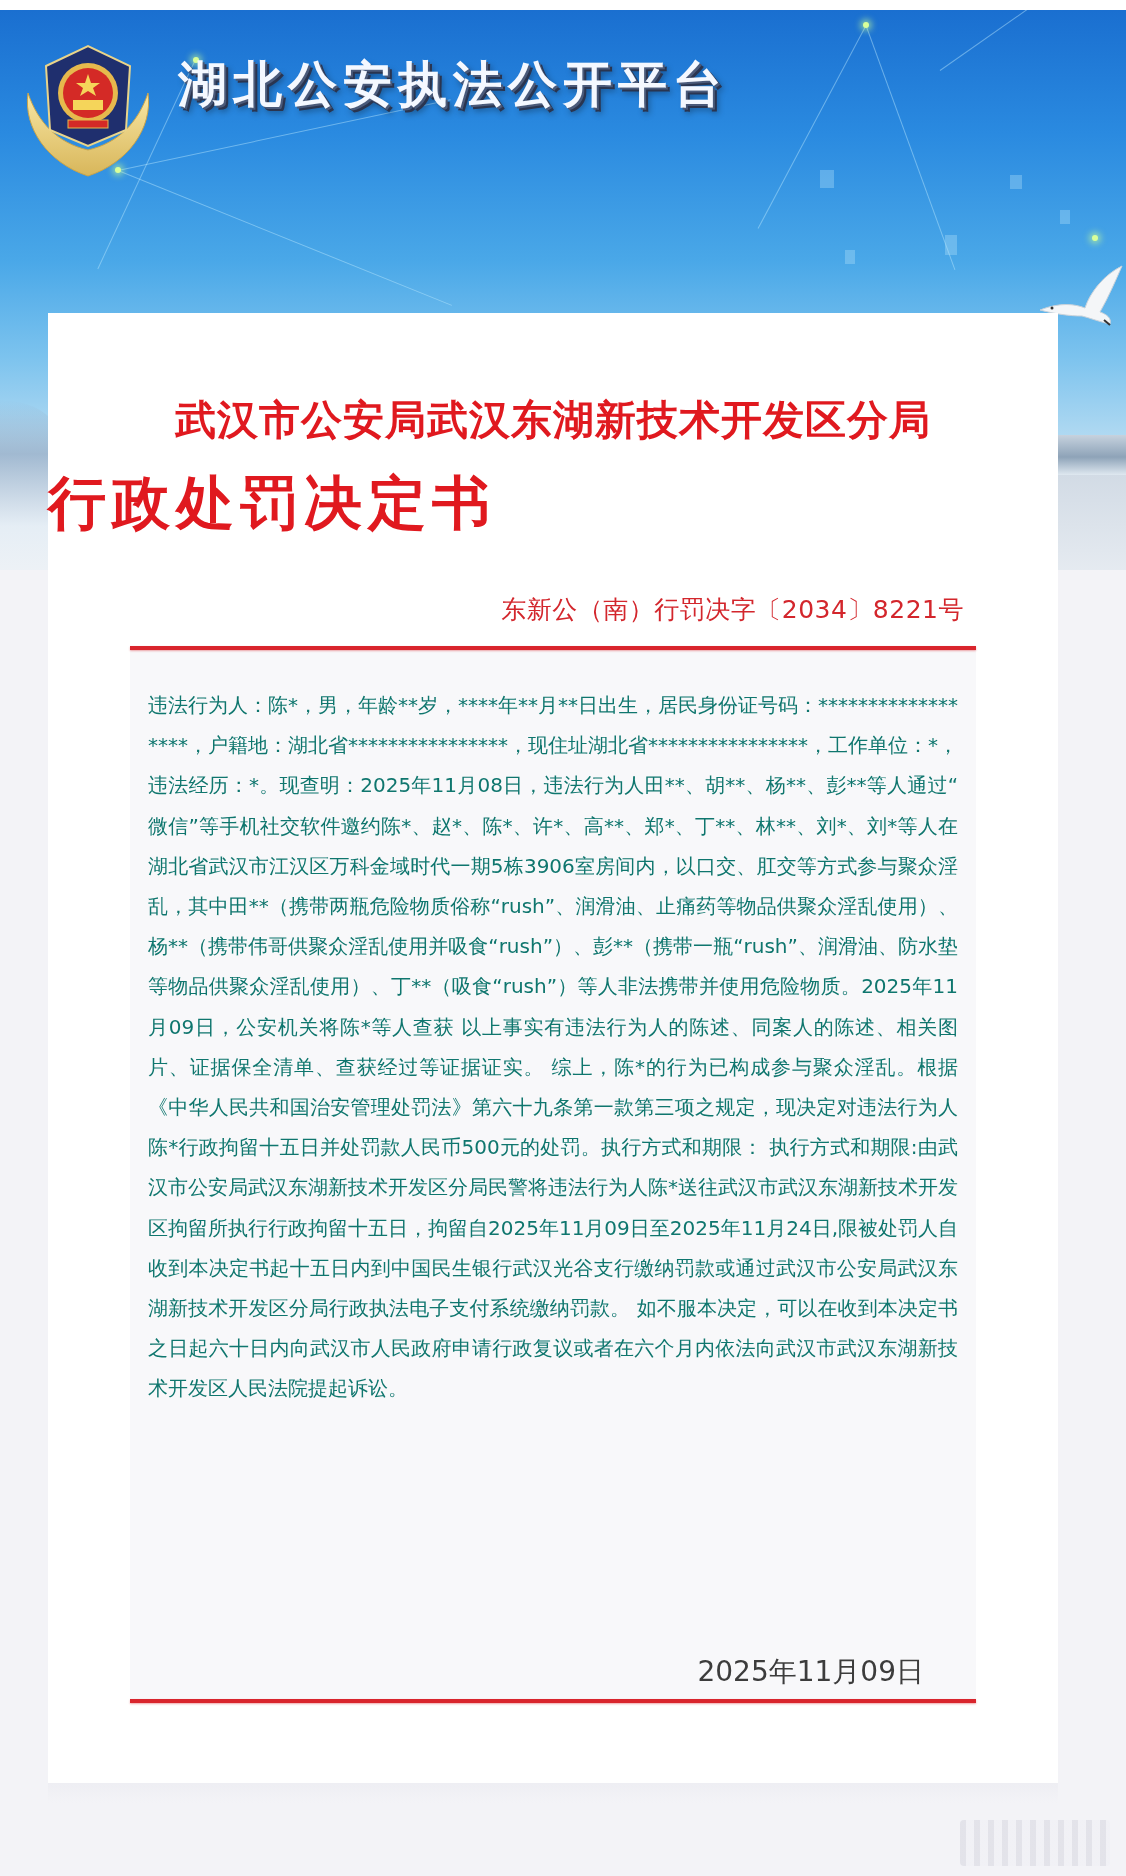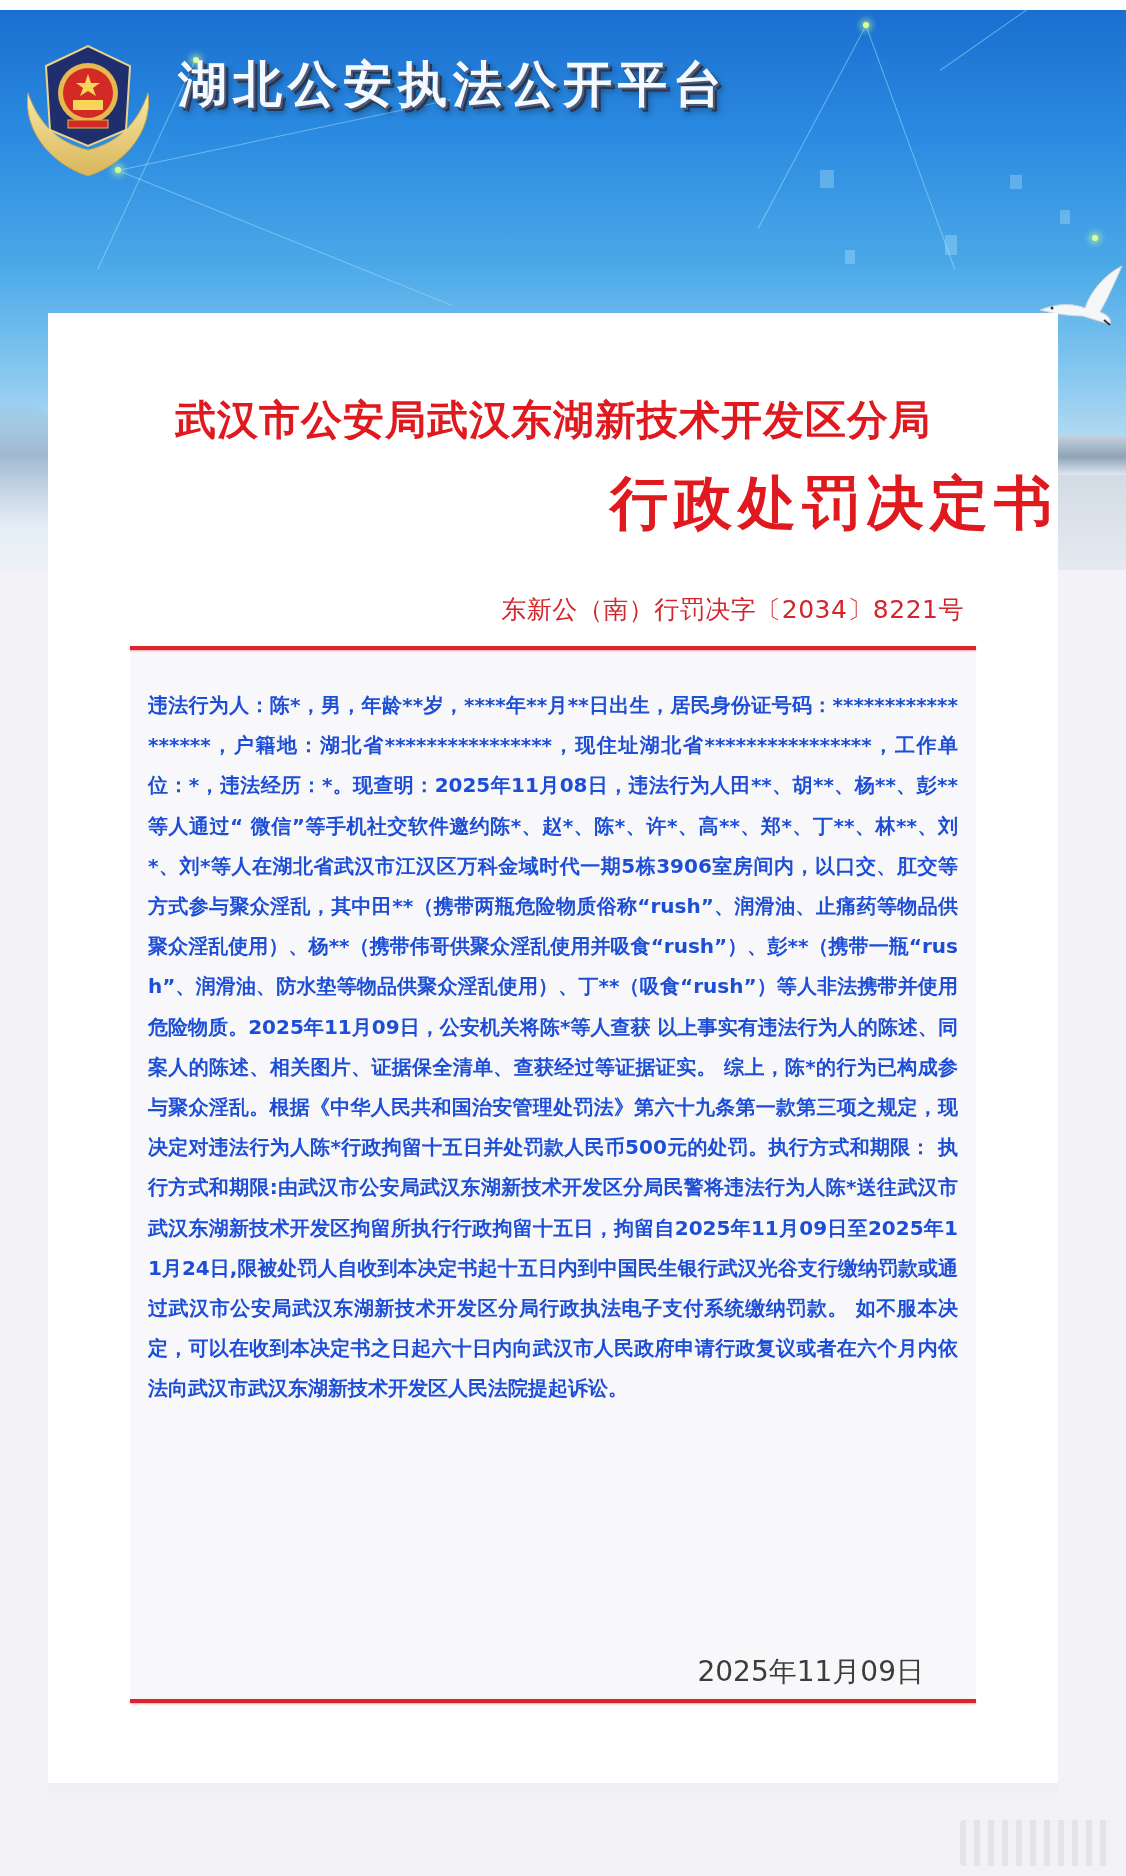--- a/index.html
+++ b/index.html
@@ -56,45 +56,44 @@
   .card {
     position: absolute; left: 48px; top: 313px; width: 1010px; height: 1470px;
     background: #ffffff;
   }
   .doc-title-1 {
     position: absolute; left: 0; top: 80px; width: 1010px; text-align: center;
     font-size: 41px; font-weight: bold; color: #e0191f; letter-spacing: 1px;
     font-family: "DejaVu Sans", sans-serif;
   }
   .doc-title-2 {
-    position: absolute; left: 0; top: 152px; width: 1010px; text-align: right;
+    position: absolute; left: 0; top: 152px; width: 1010px; text-align: left;
     font-size: 58px; font-weight: bold; color: #e0191f; letter-spacing: 6px;
     font-family: "DejaVu Sans", sans-serif;
   }
   .doc-number {
     position: absolute; right: 94px; top: 280px;
     font-size: 25px; color: #d3262c; letter-spacing: 0.5px;
     font-family: "DejaVu Sans", sans-serif;
   }
   .rule {
     position: absolute; left: 82px; width: 846px; height: 4px; background: #d9252d;
     box-shadow: 0 1px 2px rgba(217,37,45,0.4);
   }
   .rule.top { top: 333px; }
   .rule.bottom { top: 1386px; }
   .body-panel {
     position: absolute; left: 82px; top: 337px; width: 846px; height: 1049px;
     background: #f8f8fa;
   }
   .body-text {
     position: absolute; left: 100px; top: 372px; width: 810px;
-    font-size: 20px; line-height: 40.2px; color: #1d4ed8;
+    font-size: 20px; line-height: 40.2px; color: #0f766e;
     text-align: justify; word-break: break-all;
     font-family: "DejaVu Sans", sans-serif;
-    font-weight: bold;
   }
   .sign-date {
     position: absolute; right: 134px; top: 1340px;
     font-size: 28px; color: #3c3c3c;
     font-family: "DejaVu Sans", sans-serif;
   }
   .card-shadow-bottom {
     position: absolute; left: 48px; top: 1783px; width: 1010px; height: 20px;
     background: linear-gradient(180deg, #eeeef3, #f3f3f7);
   }

